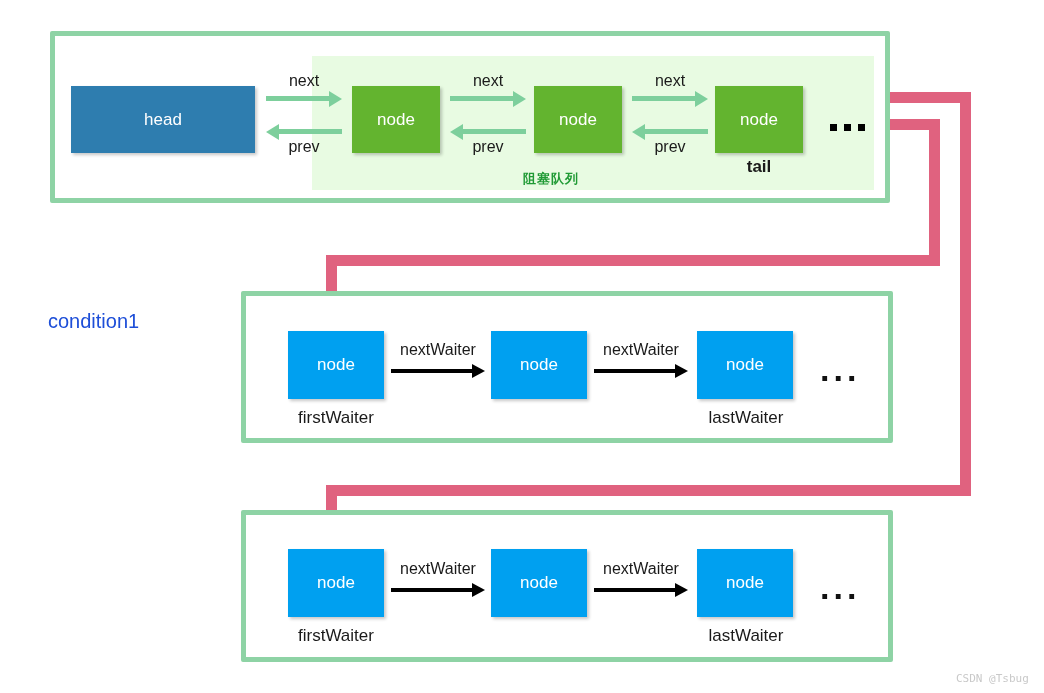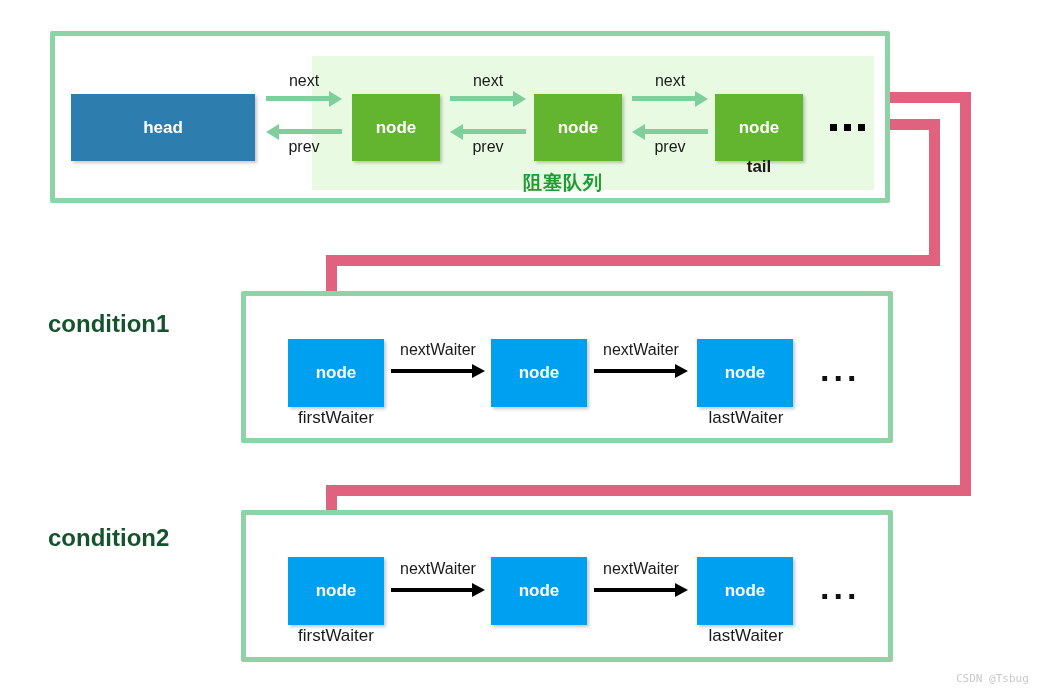--- a/index.html
+++ b/index.html
@@ -30,37 +30,36 @@
   
   .bq-region {
     position: absolute;
     background: #e8fbe2;
     box-sizing: border-box;
   }
   .bq-label {
     position: absolute;
     color: #1f9a34;
     font-weight: bold;
-    font-size: 19px;
+    font-size: 13px;
     letter-spacing: 1px;
     white-space: nowrap;
   }
 
   
   .box {
     position: absolute;
     box-sizing: border-box;
     display: flex;
     align-items: center;
     justify-content: center;
     color: #ffffff;
-    font-weight: bold;
+    font-weight: normal;
     font-size: 17px;
     box-shadow: 2px 2px 3px rgba(0,0,0,0.22);
-    margin-top: 8px;
   }
   .box-head  { background: #2e7daf; }
   .box-green { background: #63b42f; }
   .box-blue  { background: #00a0f0; }
 
   
   .caption {
     position: absolute;
     font-size: 17px;
     color: #1a1a1a;
@@ -135,23 +134,23 @@
     font-size: 34px;
     font-weight: bold;
     color: #111111;
     letter-spacing: 4px;
     line-height: 1;
   }
 
   
   .section-title {
     position: absolute;
-    font-size: 24px;
-    font-weight: bold;
-    color: #14532d;
+    font-size: 20px;
+    font-weight: normal;
+    color: #1d4ed8;
     white-space: nowrap;
   }
 
   
   .watermark {
     position: absolute;
     font-size: 11px;
     color: #c9c9c9;
     font-family: "DejaVu Sans Mono", monospace;
     white-space: nowrap;
@@ -264,21 +263,20 @@
   </div>
   <div class="link-label" style="left:588px; top:341px; width:106px;">nextWaiter</div>
 
   <div class="box box-blue" style="left:697px; top:331px; width:96px; height:68px;">
     <span>node</span>
   </div>
   <div class="caption" style="left:686px; top:408px; width:120px;">lastWaiter</div>
 
   <div class="dots-big" style="left:820px; top:352px;">...</div>
 
-  <div class="section-title" style="left:48px; top:524px;">condition2</div>
 
   <div class="green-panel" style="left:241px; top:510px; width:652px; height:152px;"></div>
 
   <div class="box box-blue" style="left:288px; top:549px; width:96px; height:68px;">
     <span>node</span>
   </div>
   <div class="caption" style="left:276px; top:626px; width:120px;">firstWaiter</div>
 
   <div class="barrow" style="left:391px; top:586px; width:94px;">
     <div class="shaft" style="left:0; width:82px;"></div>

